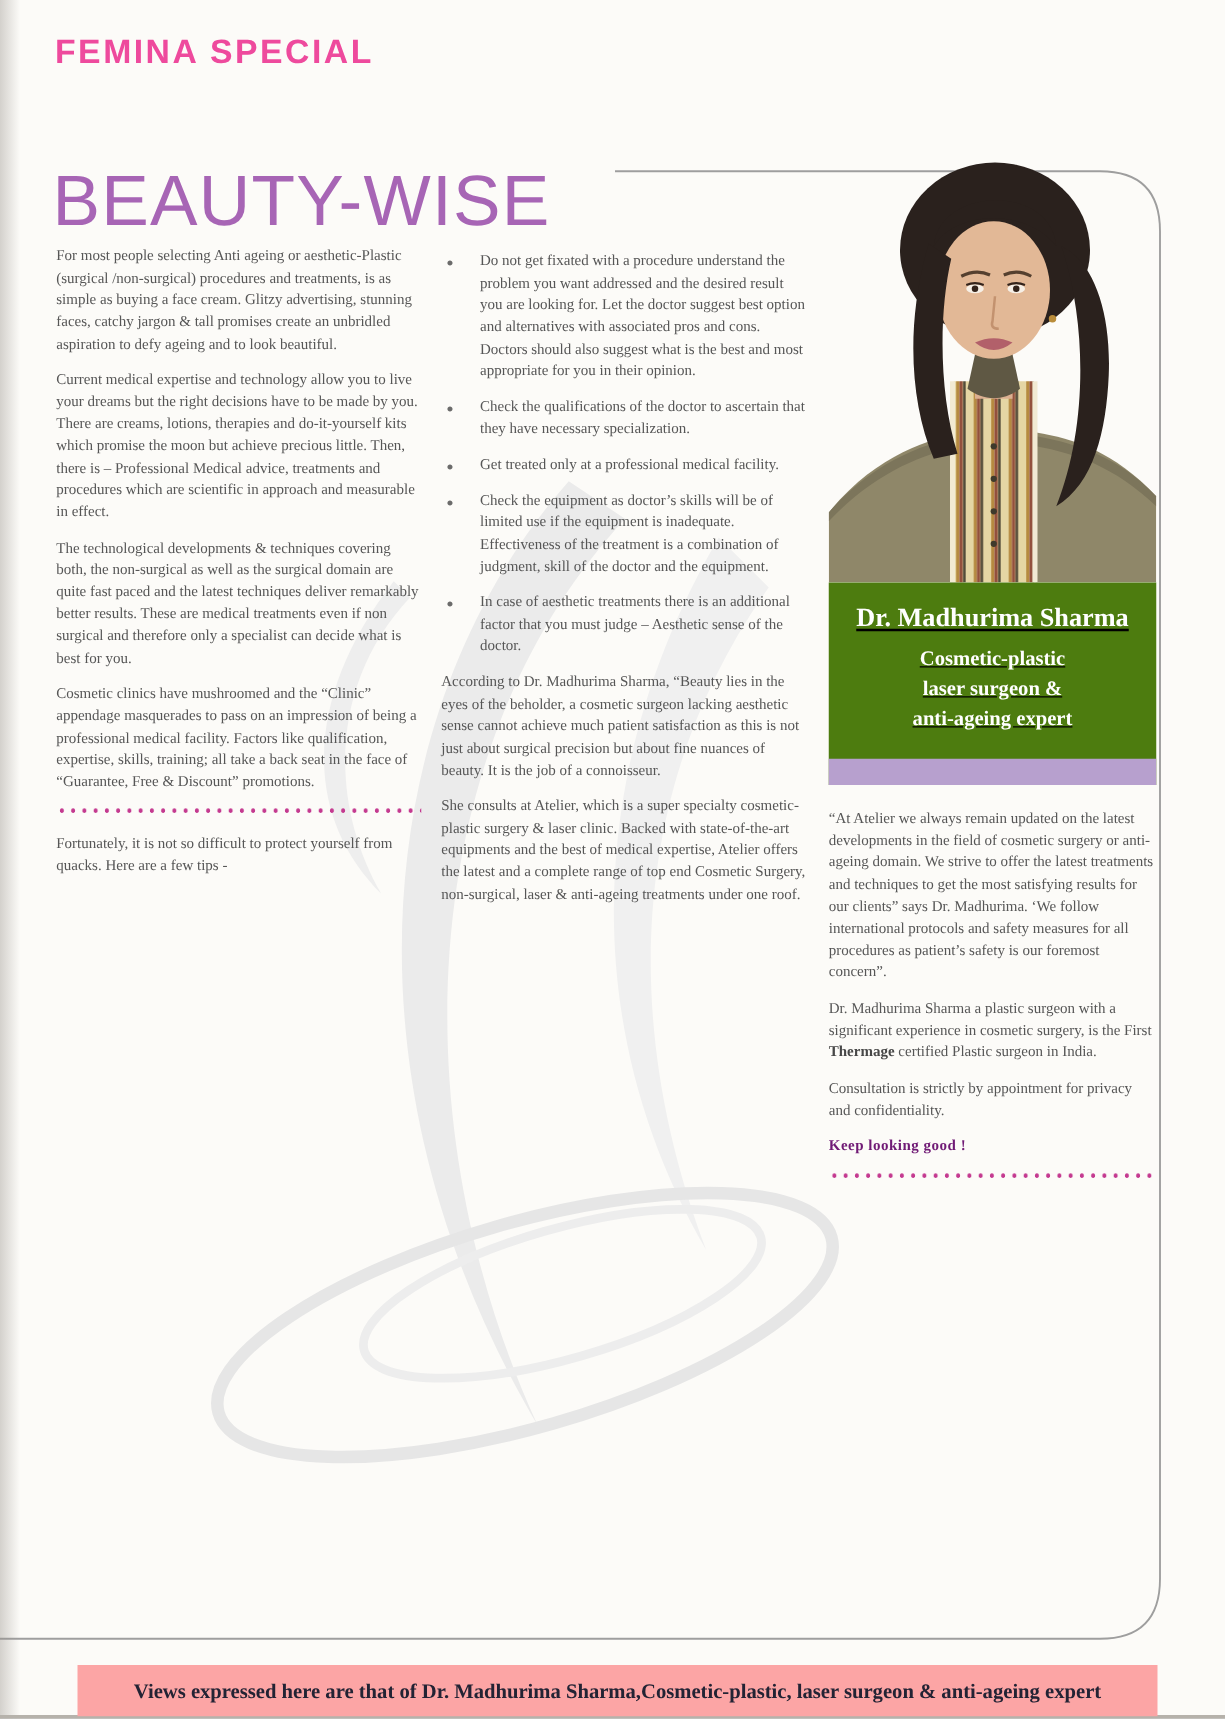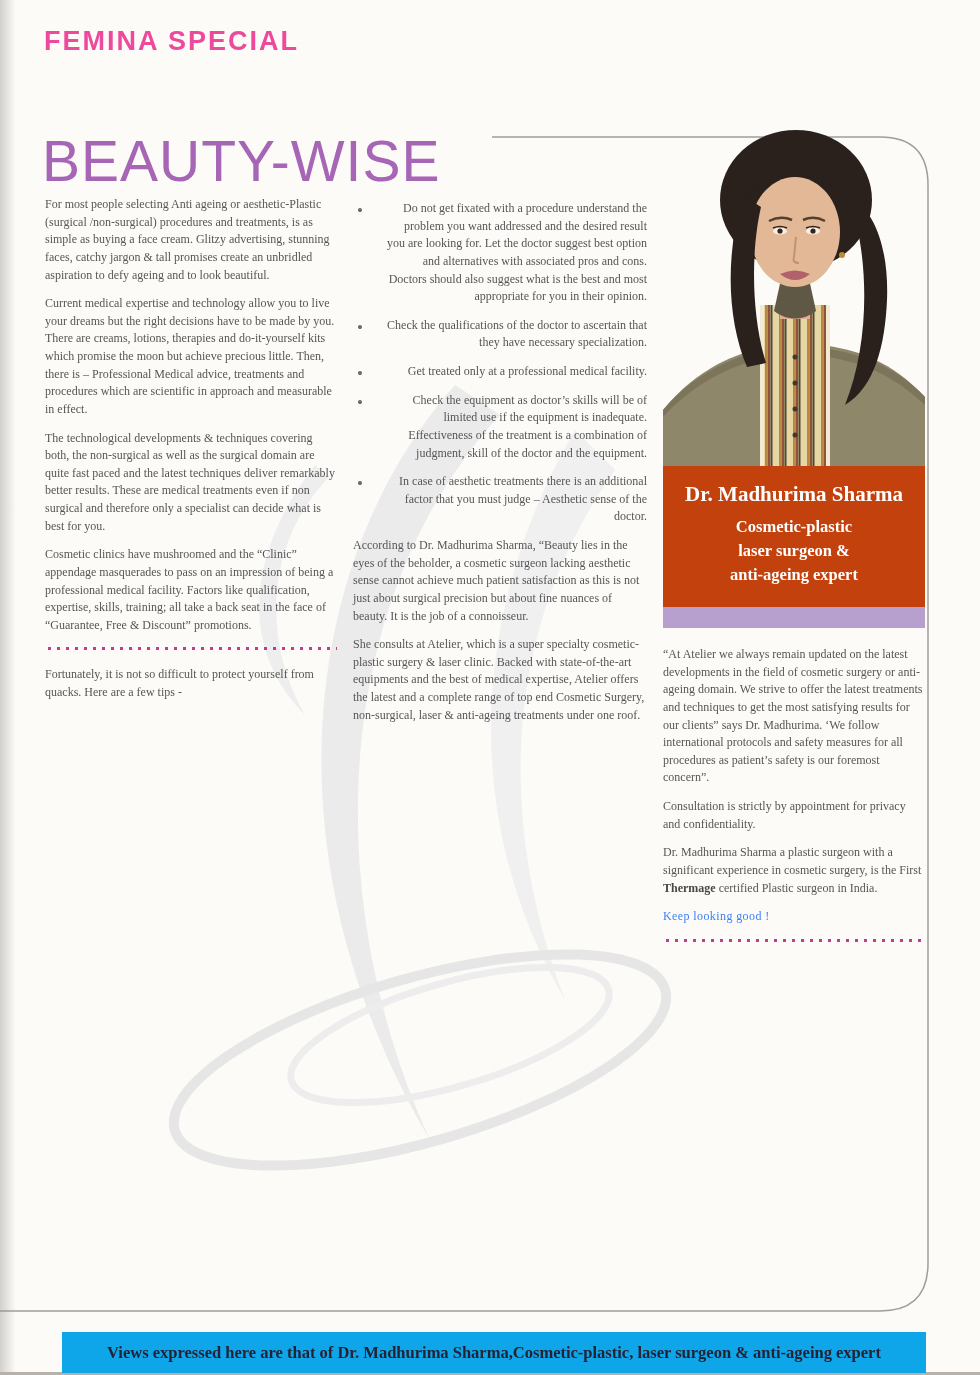--- a/index.html
+++ b/index.html
@@ -26,43 +26,44 @@
     font-family:"Liberation Sans", sans-serif; font-weight:400;
     font-size:57px; letter-spacing:1px; color:#a765b5;text-align:center;
   }
   .layer { position:absolute; left:0; top:0; }
   .col { position:absolute; color:#565656; font-size:12px; line-height:1.47; text-align:left; }
   .col p { margin:0 0 11px 0; }
   .left-col  { left:45px;  top:196px; width:292px; }
   .mid-col   { left:353px; top:200px; width:294px; }
   .right-col { left:663px; top:646px; width:262px; }
   ul.tips { list-style:none; margin:0 0 11px 0; padding:0; }
-  ul.tips li { position:relative; padding-left:31px; margin:0 0 11px 0;text-align:right; }
+  ul.tips li { position:relative; padding-left:31px; margin:0 0 11px 0; }
   ul.tips li::before {
     content:"\2022"; position:absolute; left:4px; top:-1px;
     color:#6b6b6b; font-size:17px;
   }
   .dotted {
     height:5px; margin:12px 0 15px 0;
     background-image:radial-gradient(circle, #c43a90 1.6px, rgba(196,58,144,0) 1.9px);
     background-size:9px 5px; background-repeat:repeat-x; background-position:left center;
   }
   .caption-box {
     position:absolute; left:663px; top:466px; width:262px; height:162px;
-    background:#c2410c;
+    background:#4d7c0f;
+    text-decoration:underline;
   }
   .caption-strip { position:absolute; left:0; bottom:0; width:100%; height:21px; background:#b7a0ce; }
   .caption-name  { color:#ffffff; font-weight:bold; font-size:21px; text-align:center; margin:16px 6px 0 6px; }
   .caption-role  { color:#ffffff; font-weight:bold; font-size:16.5px; text-align:center; line-height:1.45; margin-top:8px; white-space:pre-line; }
   .contact { white-space:pre-line; }
   .bold-inline { font-weight:bold; color:#474747; }
-  .closing { font-weight:normal; color:#3b82f6; letter-spacing:.4px; }
+  .closing { font-weight:bold; color:#701a75; letter-spacing:.4px; }
   .footer-bar {
     position:absolute; left:62px; top:1332px; width:864px; height:41px;
-    background:#0ea5e9; display:flex; align-items:center; justify-content:center;
+    background:#fca5a5; display:flex; align-items:center; justify-content:center;
   }
   .footer-text { font-weight:bold; font-size:16.5px; color:#232334; }
   .portrait { position:absolute; left:663px; top:105px; width:262px; height:361px; }
 </style>
 </head>
 <body>
 
 <div class="page">
 
   <svg class="layer" width="980" height="1375" viewBox="0 0 980 1375" aria-hidden="true">
@@ -159,22 +160,22 @@
       <li>Get treated only at a professional medical facility.</li>
       <li>Check the equipment as doctor’s skills will be of limited use if the equipment is inadequate. Effectiveness of the treatment is a combination of judgment, skill of the doctor and the equipment.</li>
       <li>In case of aesthetic treatments there is an additional factor that you must judge – Aesthetic sense of the doctor.</li>
     </ul>
     <p>According to Dr. Madhurima Sharma, “Beauty lies in the eyes of the beholder, a cosmetic surgeon lacking aesthetic sense cannot achieve much patient satisfaction as this is not just about surgical precision but about fine nuances of beauty. It is the job of a connoisseur.</p>
     <p>She consults at Atelier, which is a super specialty cosmetic-plastic surgery &amp; laser clinic. Backed with state-of-the-art equipments and the best of medical expertise, Atelier offers the latest and a complete range of top end Cosmetic Surgery, non-surgical, laser &amp; anti-ageing treatments under one roof.</p>
   </div>
 
   <div class="col right-col">
     <p>“At Atelier we always remain updated on the latest developments in the field of cosmetic surgery or anti-ageing domain. We strive to offer the latest treatments and techniques to get the most satisfying results for our clients” says Dr. Madhurima. ‘We follow international protocols and safety measures for all procedures as patient’s safety is our foremost concern”.</p>
+    <p><span>Dr. Madhurima Sharma a plastic surgeon with a significant experience in cosmetic surgery, is the First </span><span class="bold-inline">Thermage</span><span> certified Plastic surgeon in India.</span></p>
     <p>Consultation is strictly by appointment for privacy and confidentiality.</p>
-    <p><span>Dr. Madhurima Sharma a plastic surgeon with a significant experience in cosmetic surgery, is the First </span><span class="bold-inline">Thermage</span><span> certified Plastic surgeon in India.</span></p>
     <p class="closing">Keep looking good !</p>
     <div class="dotted"></div>
   </div>
 
   <div class="footer-bar">
     <span class="footer-text">Views expressed here are that of Dr. Madhurima Sharma,Cosmetic-plastic, laser surgeon &amp; anti-ageing expert</span>
   </div>
 
 </div>
 

